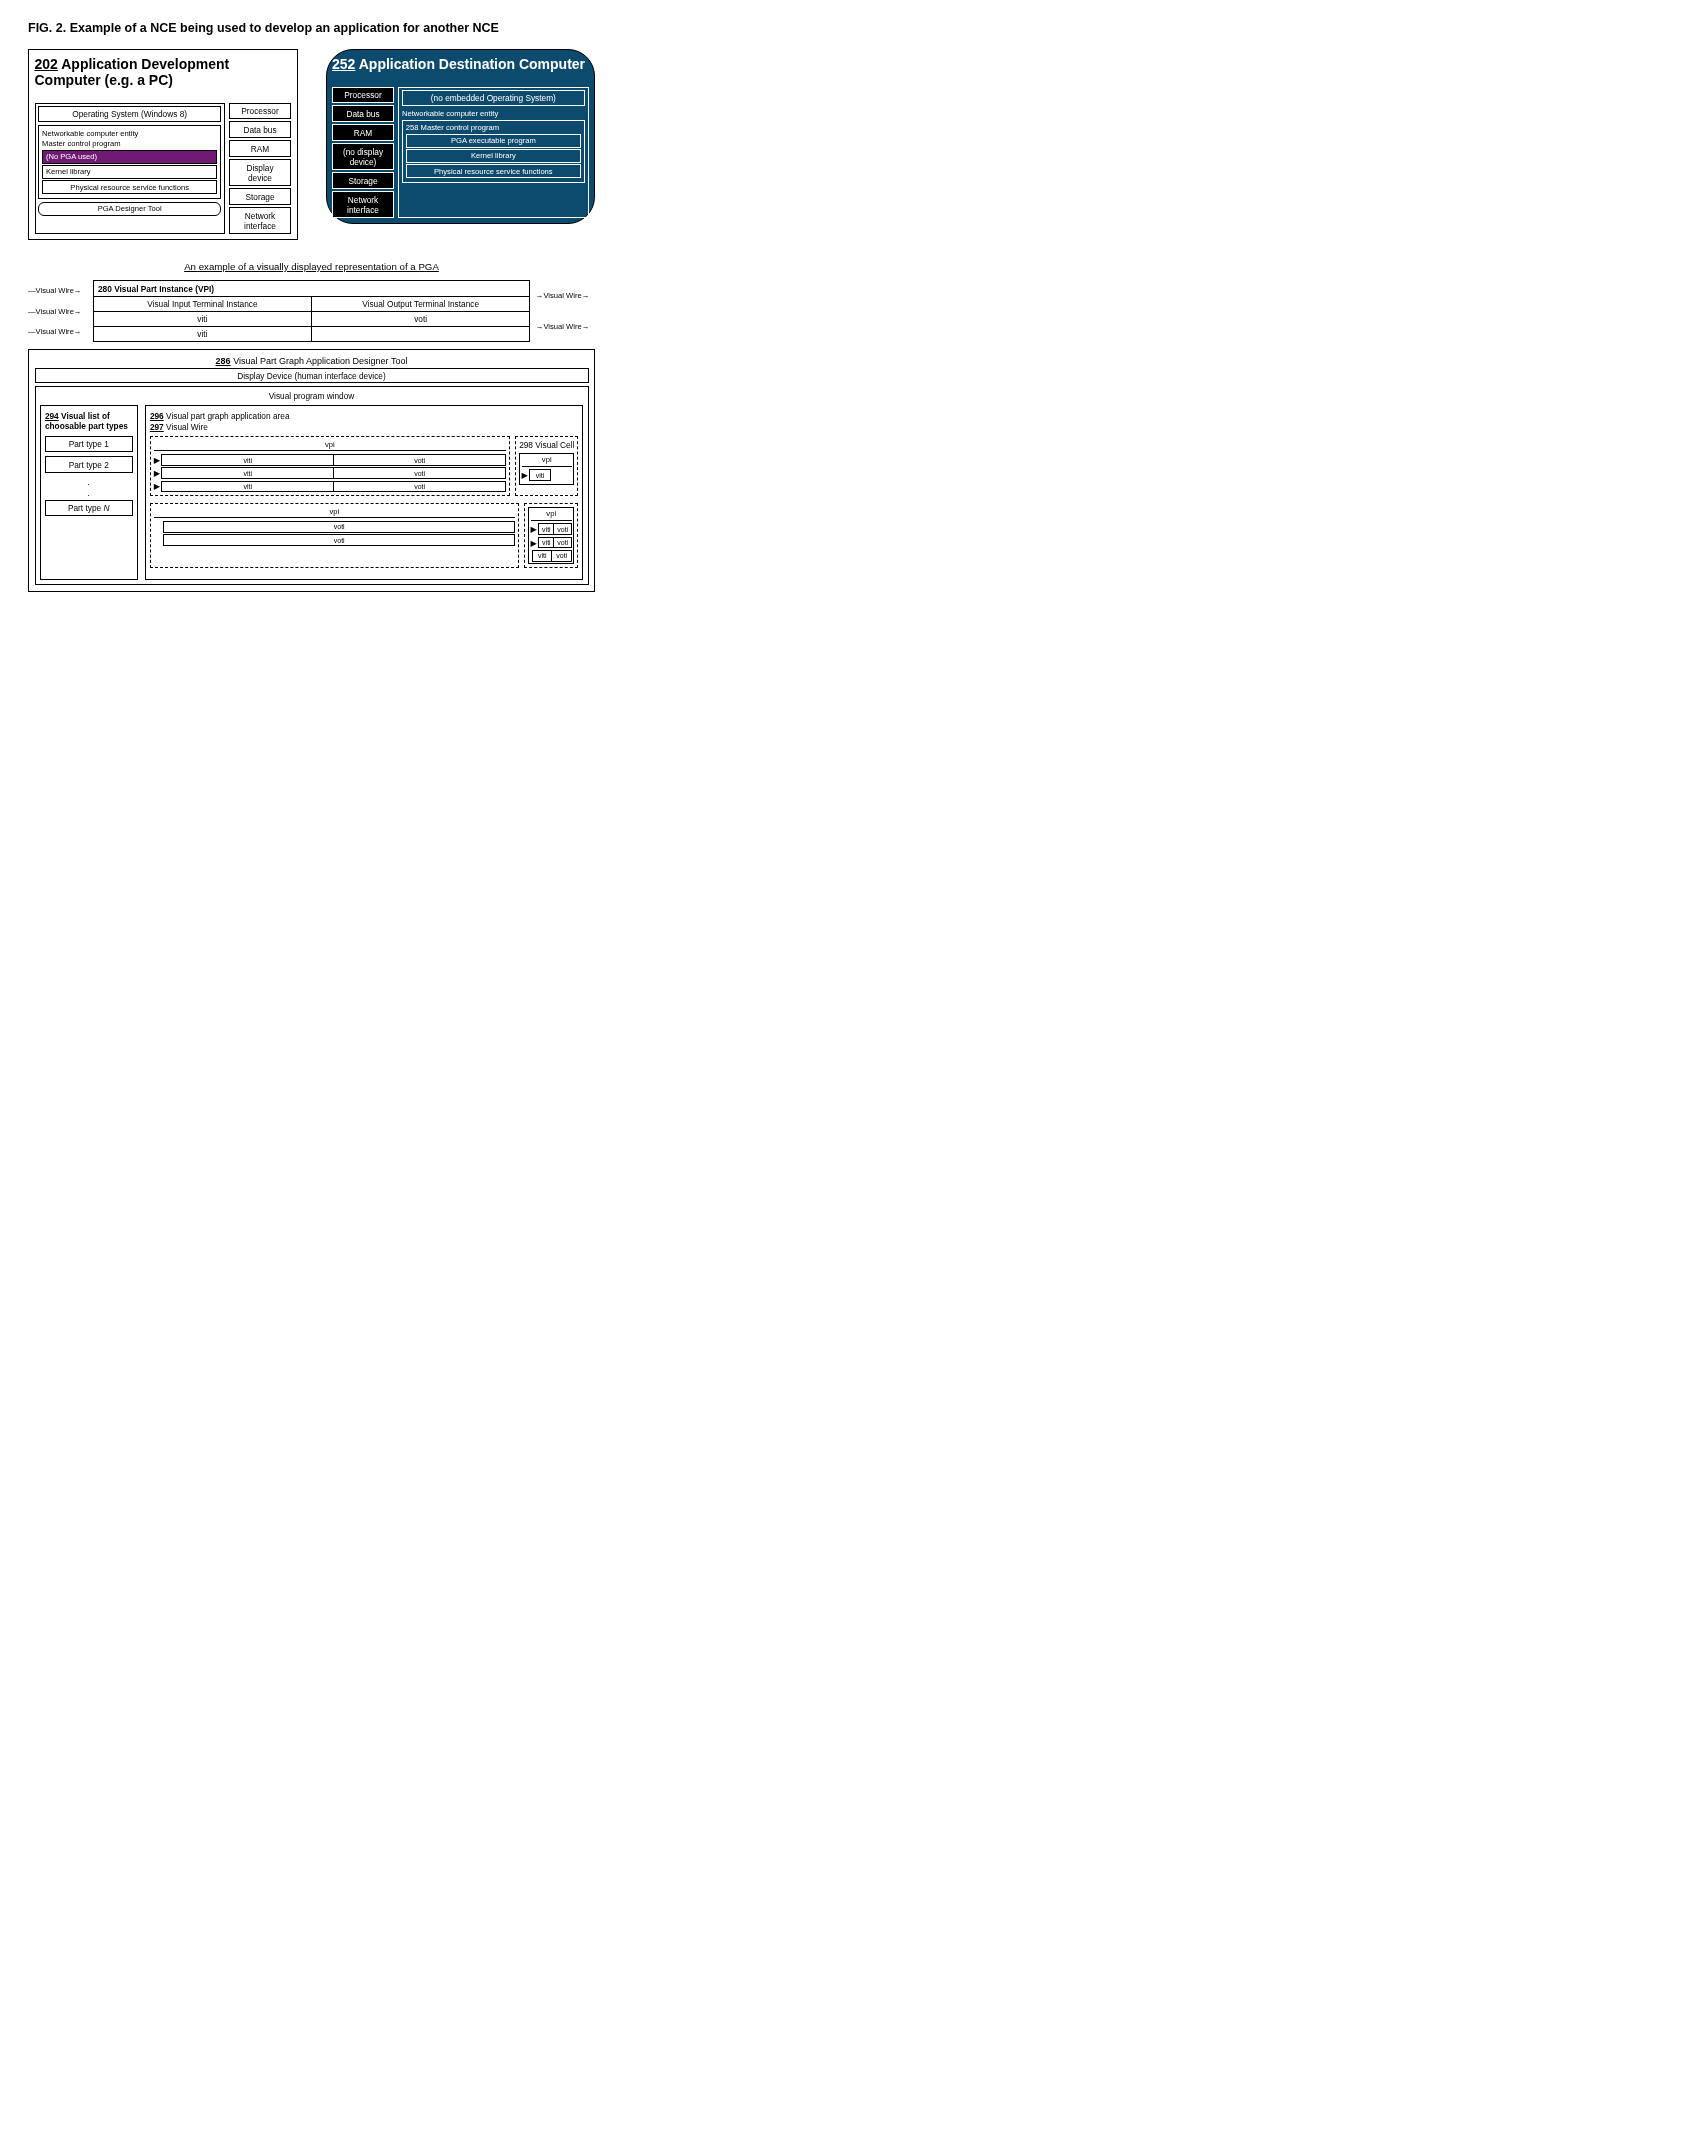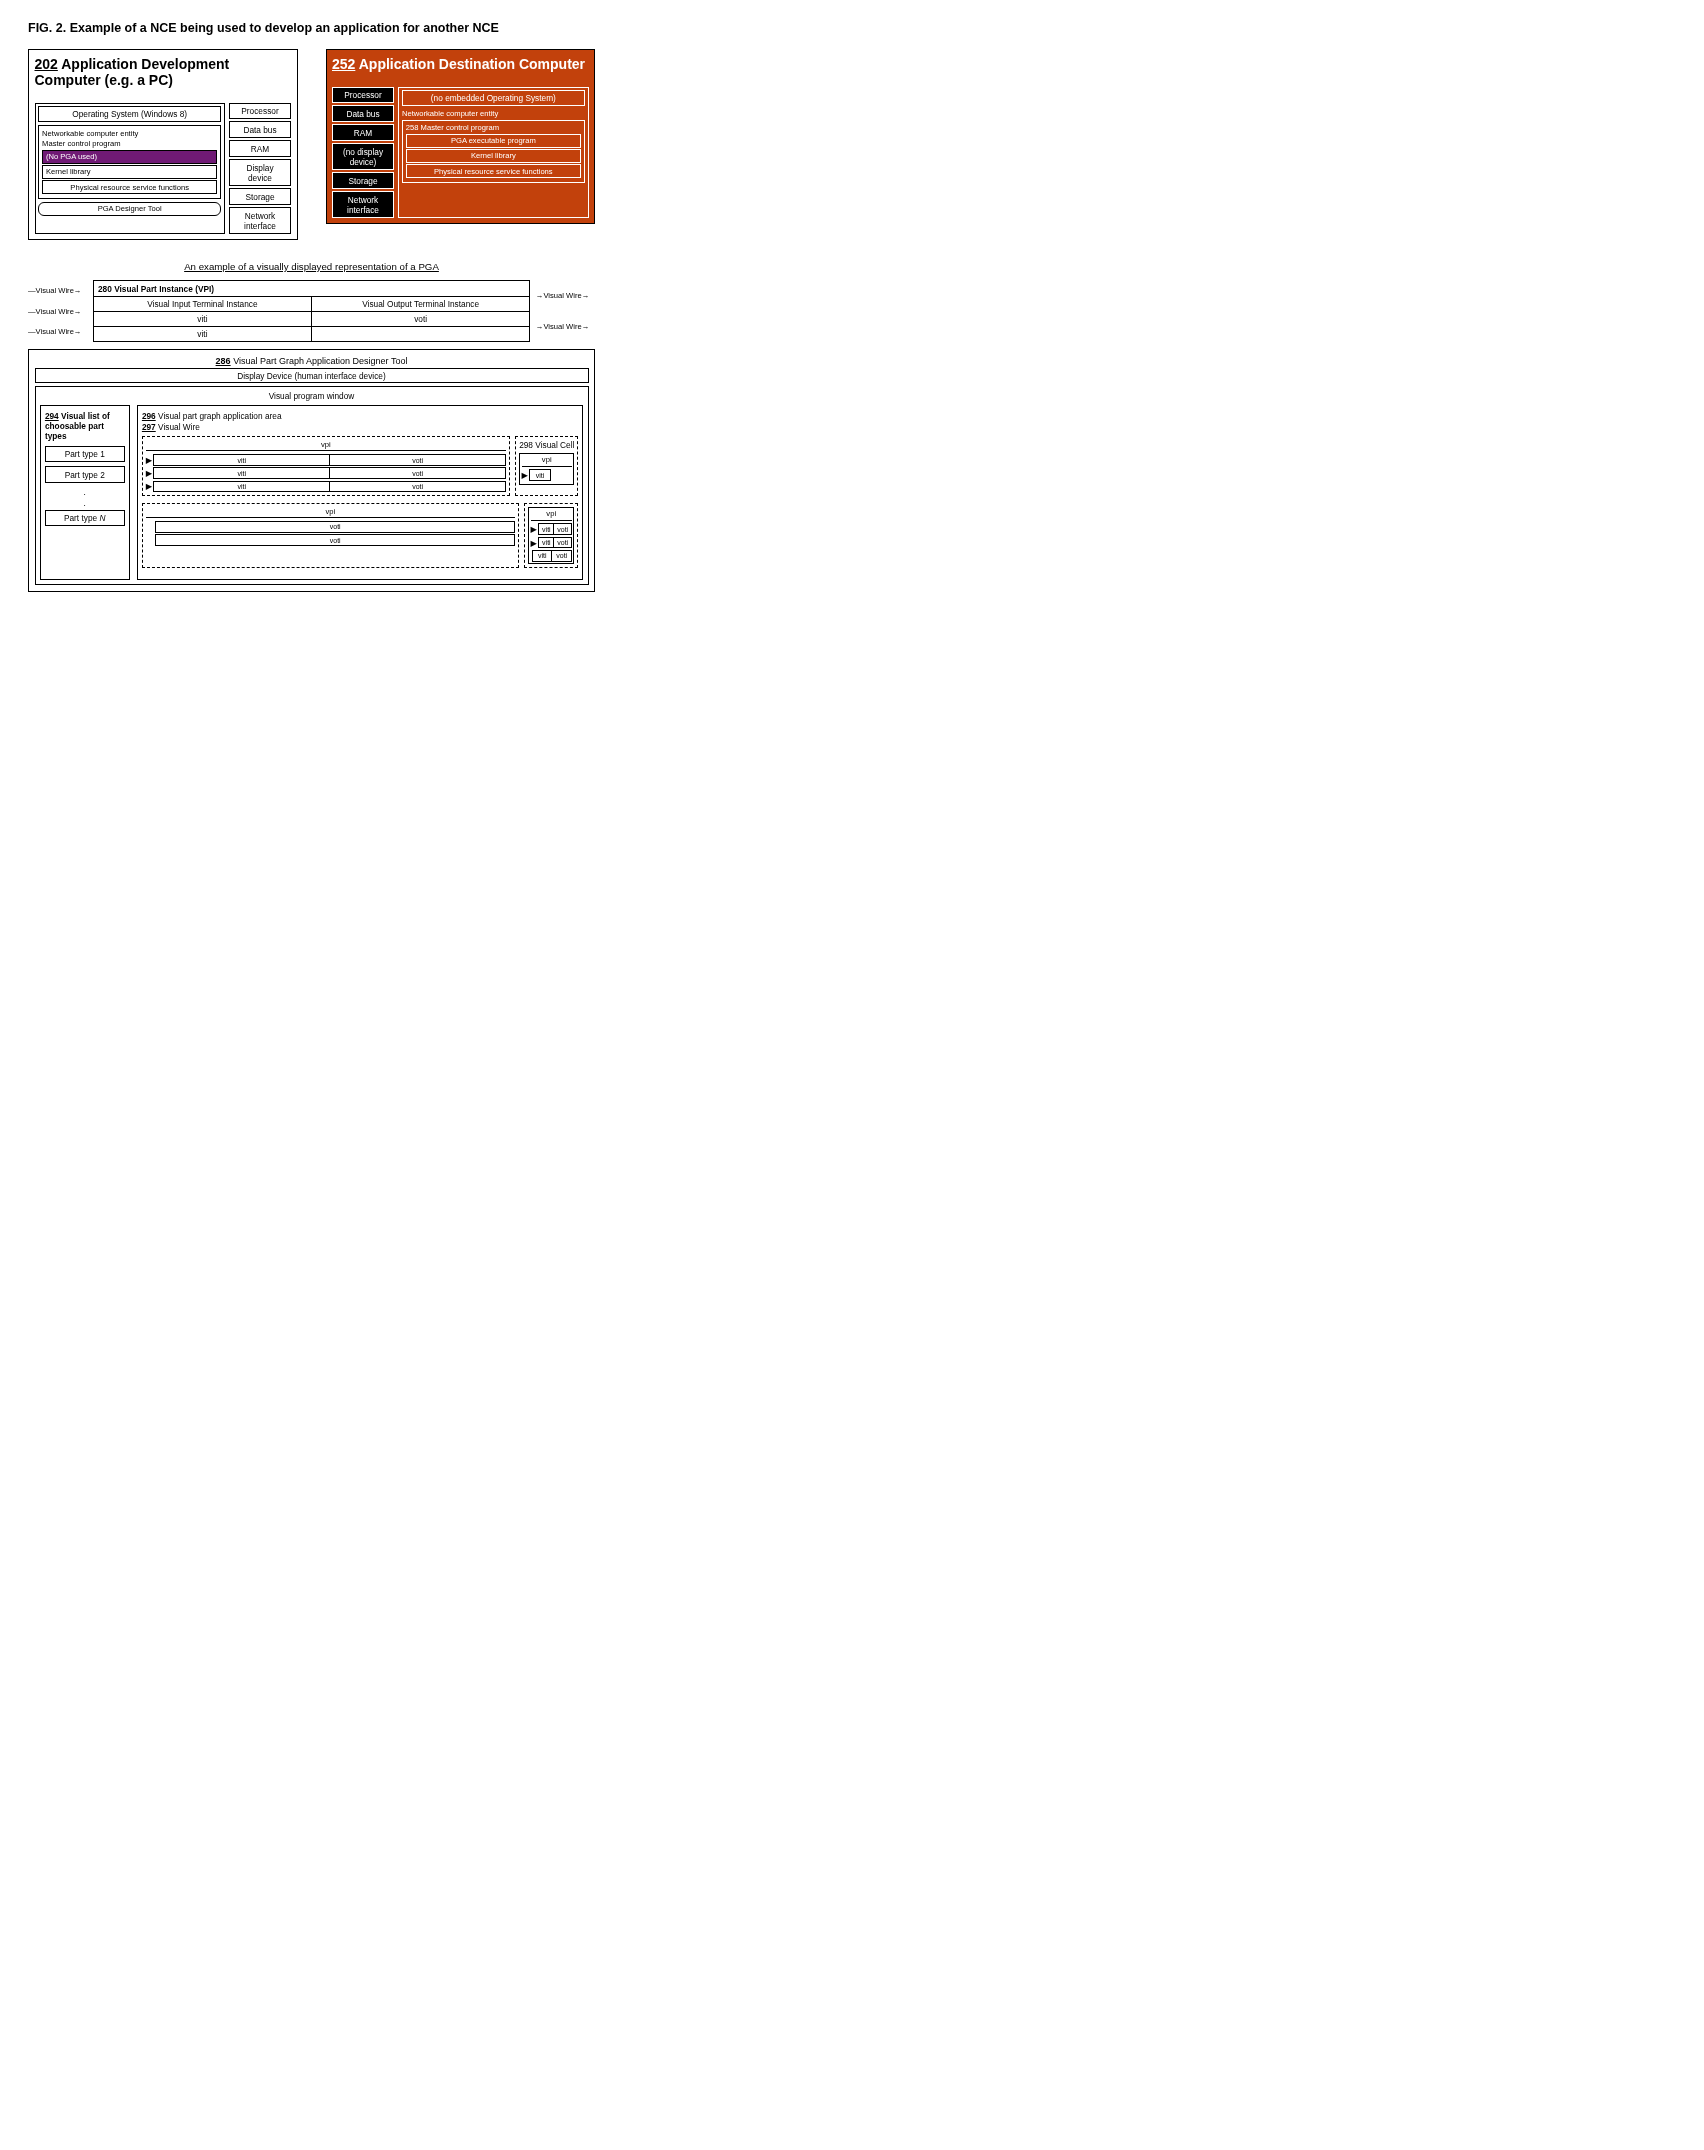--- a/index.html
+++ b/index.html
@@ -24,22 +24,23 @@
       margin-bottom: 21px;
       align-items: flex-start;
     }
 
     .computer-box {
       border: 1.4px solid #000;
       padding: 5.5px;
       flex: 1;
     }
     .computer-box.right-computer {
-      background: #c2410c;
+      background: #0c4a6e;
       color: #fff;
+      border-radius: 27px;
     }
 
     .computer-label {
       font-weight: bold;
       margin-bottom: 15px;
       font-size: 14px;
     }
     .computer-label .num {
       font-weight: bold;
       text-decoration: underline;
@@ -188,21 +189,21 @@
       margin-bottom: 4.2px;
     }
     .vpg-content {
       display: flex;
       gap: 7px;
     }
     
     .vlist-panel {
       border: 1.4px solid #000;
       padding: 4.2px;
-      width: 90px;
+      width: 98px;
       flex-shrink: 0;
     }
     .vlist-title {
       font-size: 8.3px;
       font-weight: bold;
       margin-bottom: 5.5px;
     }
     .vlist-title .num { text-decoration: underline; font-weight: bold; }
     .part-type-box {
       border: 0.7px solid #000;

